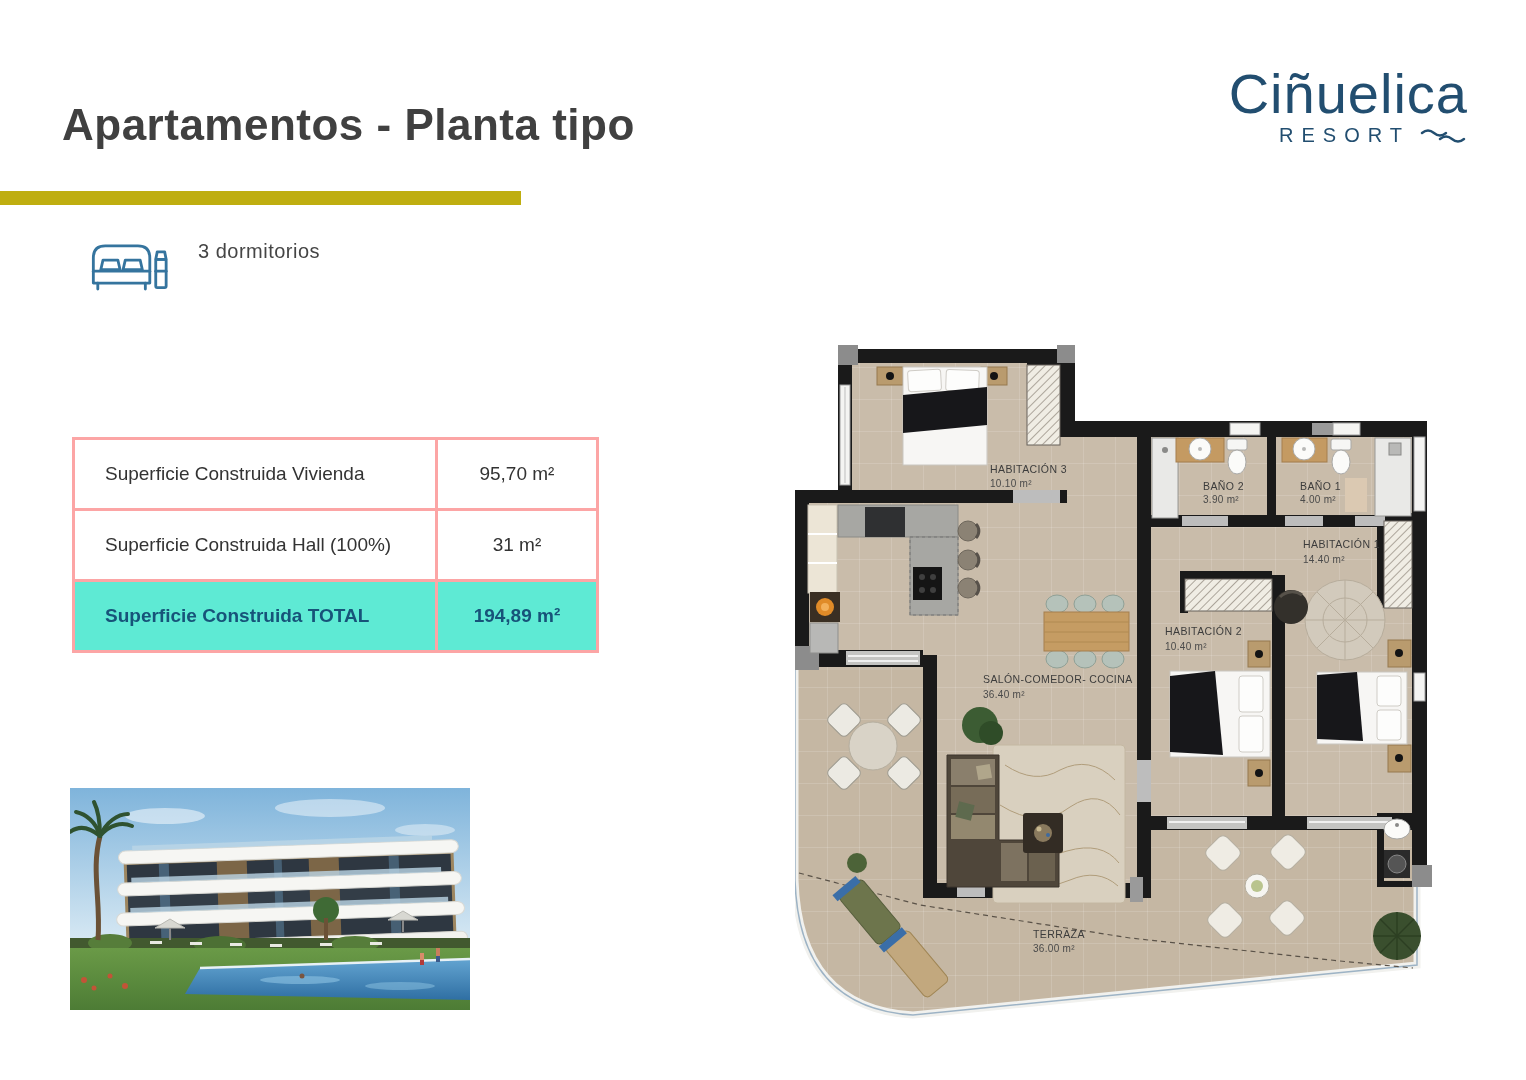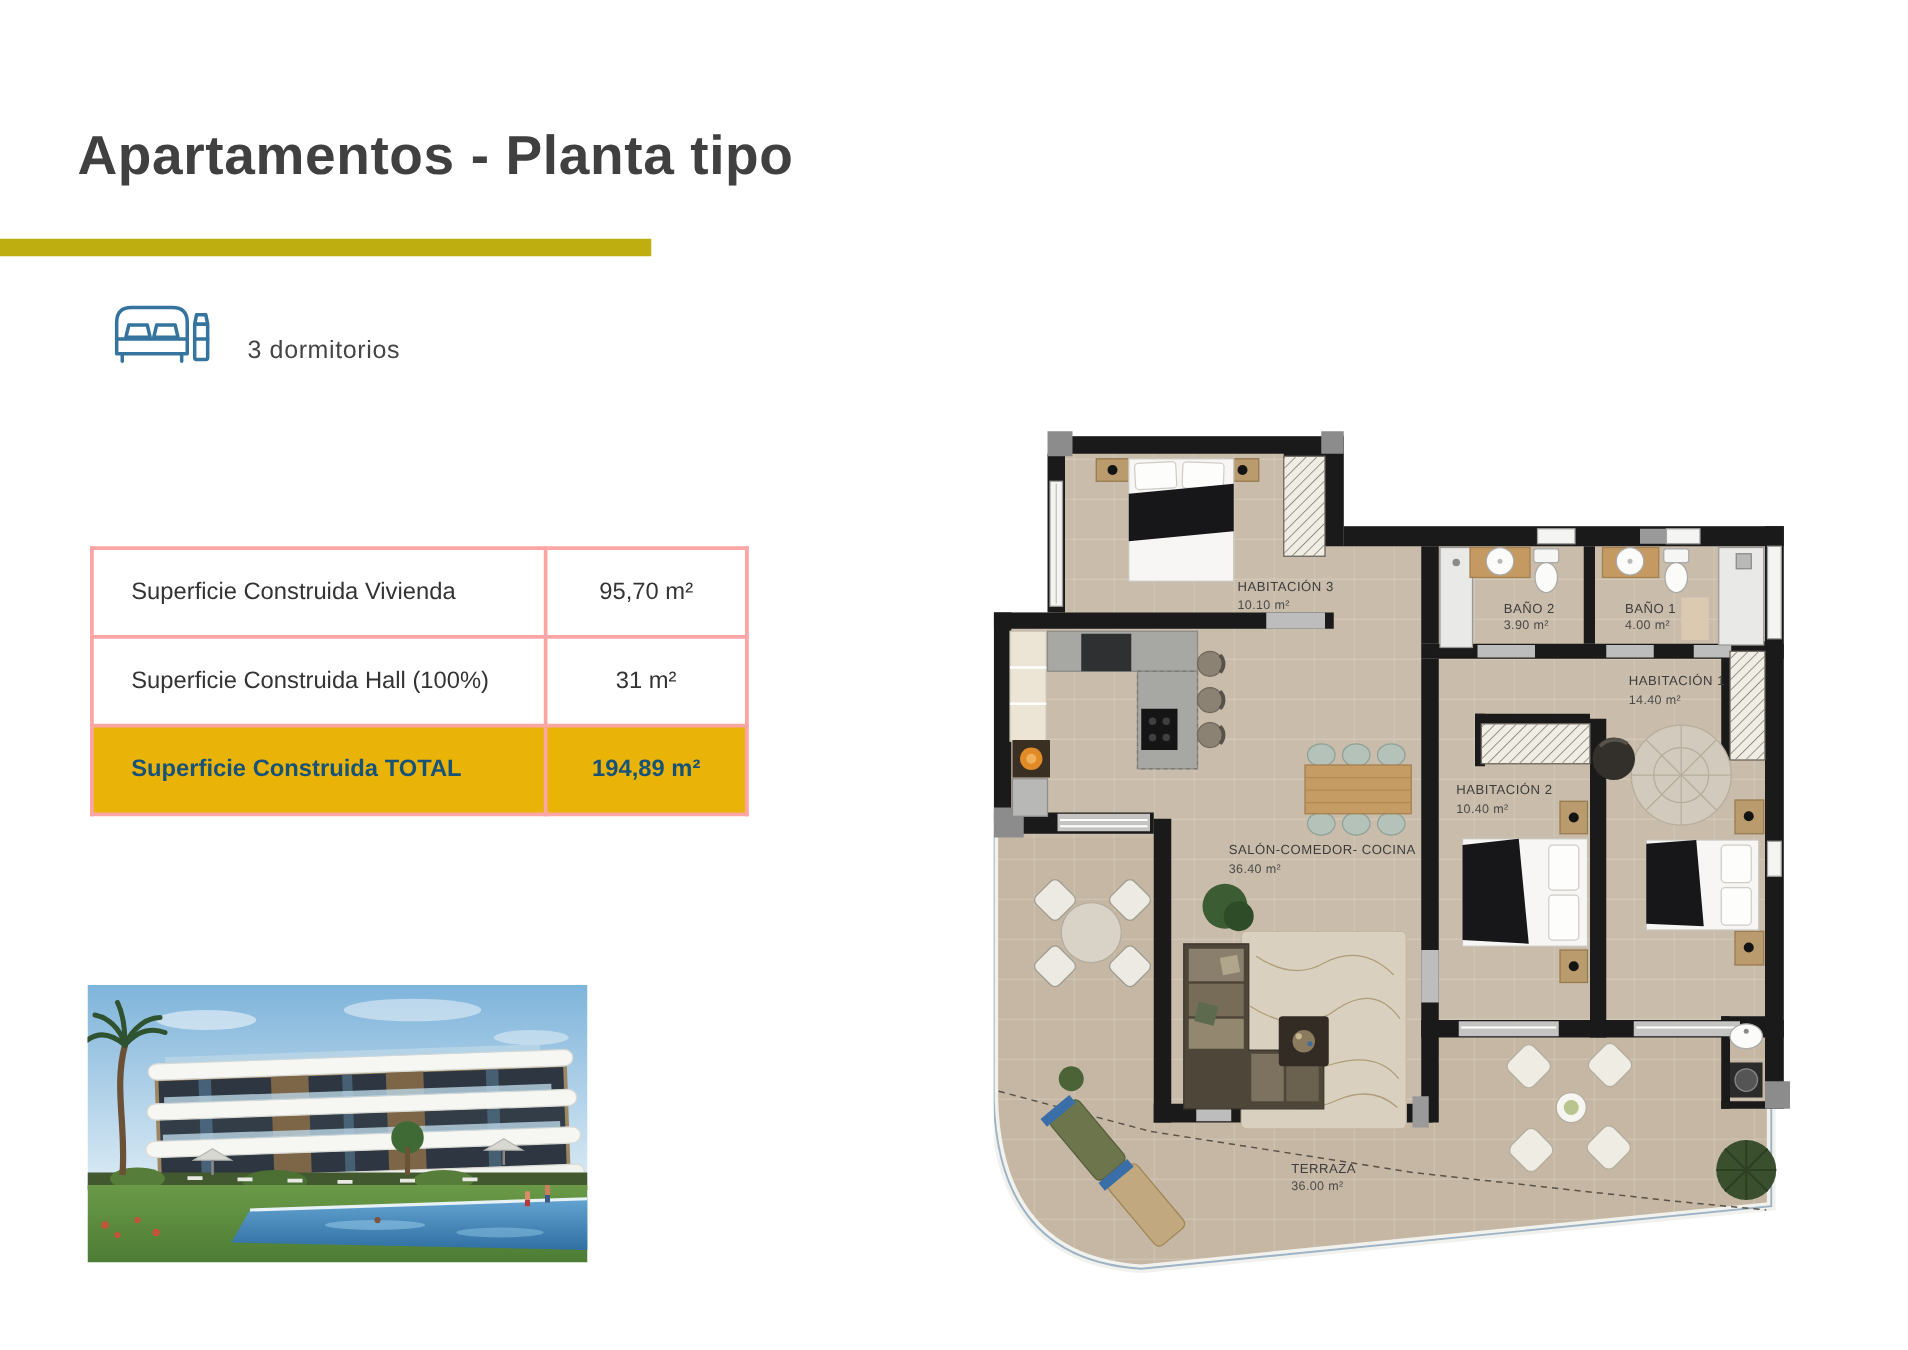--- a/index.html
+++ b/index.html
@@ -11,45 +11,55 @@
   .title { position:absolute; left:62px; top:100px; font-size:44px; font-weight:bold;
            color:#404040; letter-spacing:0.5px; }
   .accent-bar { position:absolute; left:0; top:191px; width:521px; height:14px; background:#bfae10; }
 
   .logo { position:absolute; right:58px; top:66px; width:300px; text-align:right; color:#224e70; }
   .logo-brand { font-size:56px; letter-spacing:1px; line-height:1.0; }
   .logo-sub { display:flex; justify-content:flex-end; align-items:center; gap:10px; margin-top:2px; }
   .logo-tag { font-size:20px; letter-spacing:8px; }
 
   
-  .feature { position:absolute; left:88px; top:240px; display:flex; align-items:flex-end; gap:28px; }
+  .feature { position:absolute; left:88px; top:240px; display:flex; align-items:flex-start; gap:28px; }
   .feature-label { font-size:20px; color:#454545; letter-spacing:0.5px; }
 
   
   .area-table { position:absolute; left:72px; top:437px; width:527px; border-collapse:collapse; }
   .area-table td { border:3px solid #fca5a5; font-size:19px; color:#333; height:71px; }
   .area-table td.lbl { width:365px; padding-left:30px; text-align:left; }
   .area-table td.val { width:162px; text-align:center;margin-top:27px; }
-  .area-table tr.total td { background:#eab308; color:#175379; font-weight:bold; }
+  .area-table tr.total td { background:#5eead4; color:#175379; font-weight:bold; }
 
   
   .photo { position:absolute; left:70px; top:788px; width:400px; height:222px; }
   .plan  { position:absolute; left:795px; top:335px; width:710px; height:690px; }
 
   .room-name { font-size:10.5px; letter-spacing:0.4px; fill:#3c3c3c; font-family:"Liberation Sans",sans-serif; }
   .room-area { font-size:10px; letter-spacing:0.3px; fill:#4a4a4a; font-family:"Liberation Sans",sans-serif; }
 </style>
 </head>
 <body>
 
 <div id="stage">
 
   <div class="title">Apartamentos - Planta tipo</div>
   <div class="accent-bar"></div>
 
+  <div class="logo">
+    <div class="logo-brand">Ciñuelica</div>
+    <div class="logo-sub">
+      <span class="logo-tag">RESORT</span>
+      <svg width="48" height="18" viewBox="0 0 48 18">
+        <path d="M2,6 Q8,1 14,6 T26,6" fill="none" stroke="#224e70" stroke-width="2.4" stroke-linecap="round"></path>
+        <path d="M20,12 Q26,7 32,12 T44,12" fill="none" stroke="#224e70" stroke-width="2.4" stroke-linecap="round"></path>
+      </svg>
+    </div>
+  </div>
 
   <div class="feature">
     <svg width="82" height="52" viewBox="0 0 54 35">
       <g fill="none" stroke="#35749e" stroke-width="1.9" stroke-linejoin="round" stroke-linecap="round">
         <path d="M3,29 V12 Q3,4 11,4 H33 Q41,4 41,12 V29 Z"></path>
         <path d="M3,21 H41"></path>
         <path d="M6,29 V33 M38,29 V33"></path>
         <path d="M8,20 L9.5,13.5 H19.5 L21,20 Z"></path>
         <path d="M23,20 L24.5,13.5 H34.5 L36,20 Z"></path>
         <path d="M45,13 L46,8 H51 L52,13 Z"></path>

